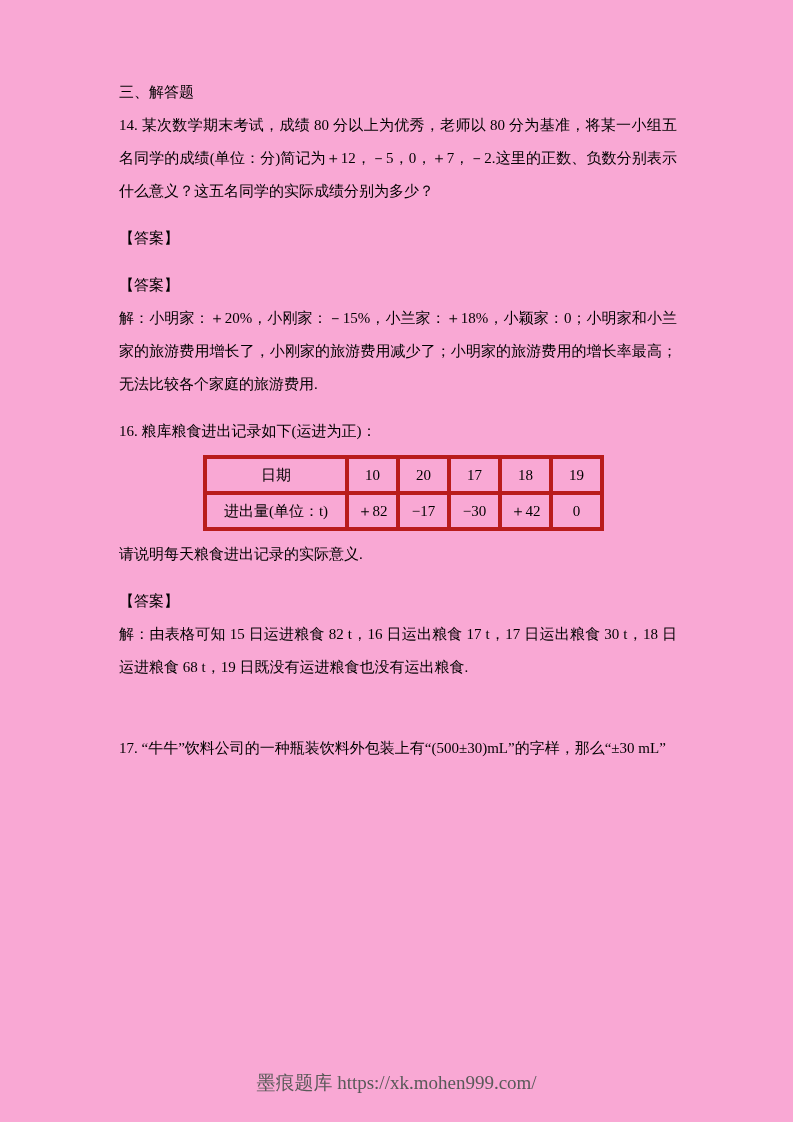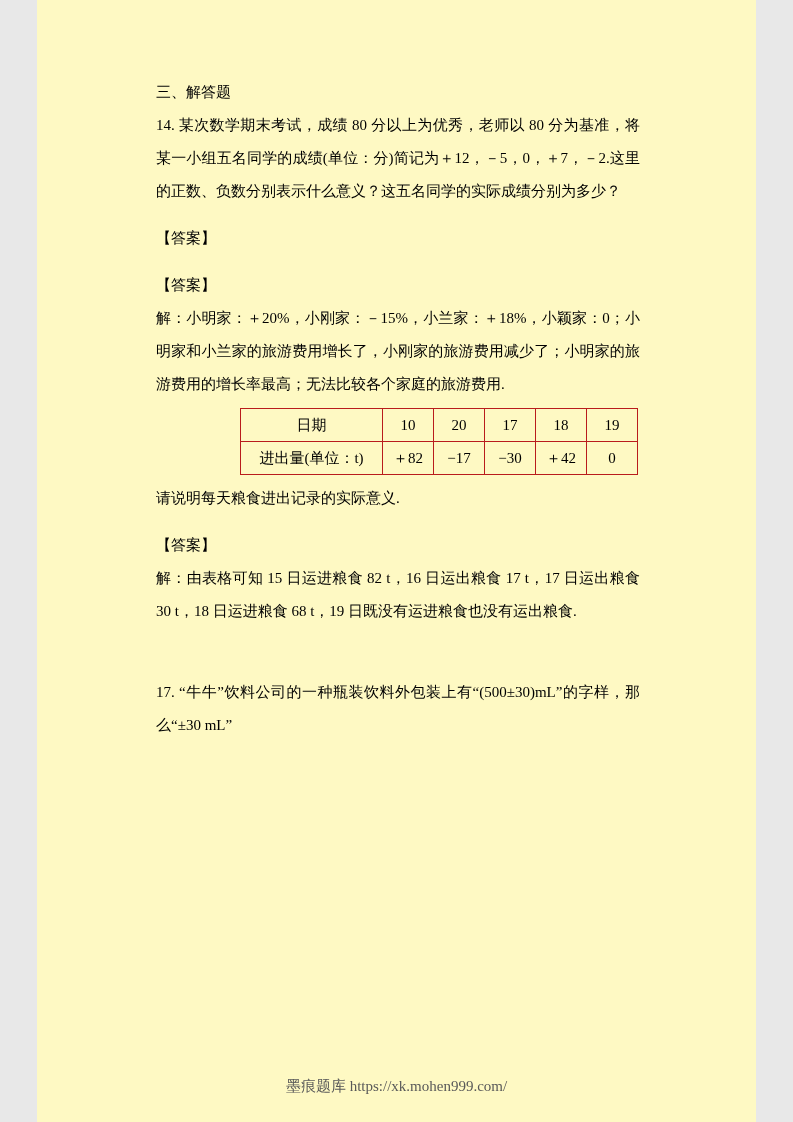--- a/index.html
+++ b/index.html
@@ -1,71 +1,72 @@
 <!DOCTYPE html>
 <html><head>
 <meta charset="utf-8">
 <style>
   * { box-sizing: border-box; }
   html, body { margin: 0; padding: 0; background: #e8e8e8; }
   .page {
-    width: 719px;
+    width: 793px;
     height: 1122px;
     margin: 0 auto;
-    background: #fef9c3;
+    background: #f9a8d4;
     position: relative;
     overflow: hidden;
     font-family: "Liberation Serif", "DejaVu Serif", serif;
     font-size: 15px;
     color: #000000;
     padding: 76px 116px 0 119px;
   }
   p { margin: 0; line-height: 33px; }
   .q-text, .answer-text { text-align: justify; }
   .section-title { font-weight: 400; }
   .answer-label { font-weight: 400; margin-top: 14px; }
   .mt-block { margin-top: 14px; }
   .q17 { margin-top: 48px; font-family: Liberation Serif, serif; }
   .grain-table {
     border-collapse: collapse;
     margin: 7px 0 7px 84px;
     font-size: 15px;
   }
   .grain-table td {
-    border: 1px solid #b91c1c;
+    border: 4px solid #b91c1c;
     text-align: center;
     height: 32px;
     padding: 0 6px;
     line-height: 32px;
   }
   .grain-table td.col-label { width: 142px; }
   .grain-table td.col-val { width: 51px; }
   .footer {
     position: absolute;
     left: 0;
     right: 0;
     bottom: 26px;
     text-align: center;
     color: #595959;
-    font-size: 15px;
+    font-size: 19px;
   }
 </style>
 </head>
 <body>
 
 <div class="page">
 
   <p class="section-title">三、解答题</p>
 
   <p class="q-text">14. 某次数学期末考试，成绩 80 分以上为优秀，老师以 80 分为基准，将某一小组五名同学的成绩(单位：分)简记为＋12，－5，0，＋7，－2.这里的正数、负数分别表示什么意义？这五名同学的实际成绩分别为多少？</p>
   <p class="answer-label">【答案】</p>
 
   <p class="answer-label">【答案】</p>
   <p class="answer-text">解：小明家：＋20%，小刚家：－15%，小兰家：＋18%，小颖家：0；小明家和小兰家的旅游费用增长了，小刚家的旅游费用减少了；小明家的旅游费用的增长率最高；无法比较各个家庭的旅游费用.</p>
 
+  <p class="q-text mt-block">16.  粮库粮食进出记录如下(运进为正)：</p>
 
   <table class="grain-table">
     <tbody>
       <tr>
         <td class="col-label">日期</td>
         <td class="col-val">10</td>
         <td class="col-val">20</td>
         <td class="col-val">17</td>
         <td class="col-val">18</td>
         <td class="col-val">19</td>

